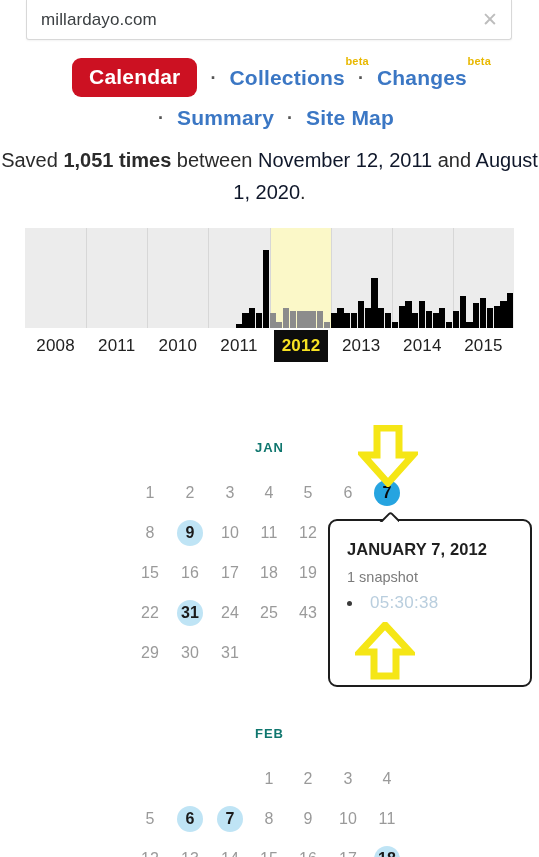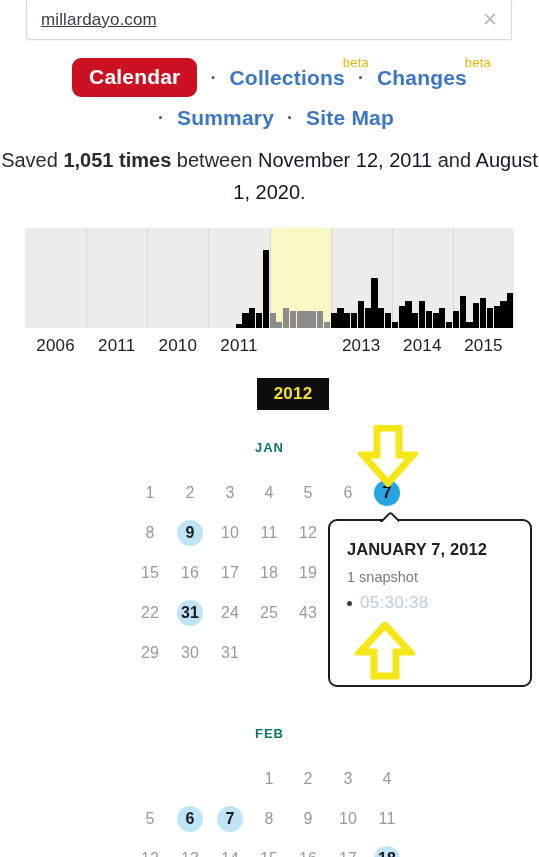--- a/index.html
+++ b/index.html
@@ -31,21 +31,20 @@
     align-items: center;
   }
   .urlbar-text {
     flex: 1;
     padding-left: 14px;
     font-size: 17px;
     color: #3c4043;
     letter-spacing: .1px;
     white-space: nowrap;
     overflow: hidden;
-    text-decoration: underline;
   }
   .urlbar-clear {
     width: 42px;
     text-align: center;
     color: #bdbdbd;
     font-size: 19px;
     line-height: 1;
     user-select: none;
   }
 
@@ -85,22 +84,22 @@
   }
   .navsep {
     color: #555;
     font-weight: bold;
     font-size: 18px;
     padding: 0 13px;
   }
   .beta {
     position: absolute;
     top: -11px; right: -24px;
-    font-size: 13px;
-    font-weight: normal;
+    font-size: 11px;
+    font-weight: bold;
     color: #e8b800;
     letter-spacing: .2px;
   }
 
   
   .savedline {
     position: absolute;
     left: 0; top: 144px;
     width: 539px;
     text-align: center;
@@ -246,21 +245,21 @@
   }
   .tt-sub {
     margin: 10px 0 0 17px;
     font-size: 14.5px;
     color: #7b7b7b;
   }
   .tt-list {
     margin: 8px 0 0 17px;
     display: flex;
     align-items: center;
-    gap: 8px;
+    gap: 18px;
   }
   .tt-bullet {
     width: 5px; height: 5px;
     border-radius: 50%;
     background: #3a3a3a;
   }
   .tt-time {
     font-size: 17px;
     color: #b9cede;
     letter-spacing: .3px;
@@ -354,25 +353,25 @@
       <div class="bar" style="left: 441.458px; width: 6.19167px; height: 6.19048px;"></div>
       <div class="bar" style="left: 448.25px; width: 6.19167px; height: 24.7619px;"></div>
       <div class="bar" style="left: 455.042px; width: 6.19167px; height: 29.7143px;"></div>
       <div class="bar" style="left: 461.833px; width: 6.19167px; height: 19.8095px;"></div>
       <div class="bar" style="left: 468.625px; width: 6.19167px; height: 22.2857px;"></div>
       <div class="bar" style="left: 475.417px; width: 6.19167px; height: 27.2381px;"></div>
       <div class="bar" style="left: 482.208px; width: 6.19167px; height: 34.6667px;"></div>
     </div>
 </div>
 <div class="years" id="years">
-    <div class="yr" style="left: 0px; width: 61.125px;">2006</div>
+    <div class="yr" style="left: 0px; width: 61.125px;">2008</div>
     <div class="yr" style="left: 61.125px; width: 61.125px;">2011</div>
     <div class="yr" style="left: 122.25px; width: 61.125px;">2010</div>
     <div class="yr" style="left: 183.375px; width: 61.125px;">2011</div>
-    <div class="yr active" style="left: 232px; width: 72px; margin-top: 48px;">2012</div>
+    <div class="yr active" style="left: 249px; width: 54px;">2012</div>
     <div class="yr" style="left: 305.625px; width: 61.125px;">2013</div>
     <div class="yr" style="left: 366.75px; width: 61.125px;">2014</div>
     <div class="yr" style="left: 427.875px; width: 61.125px;">2015</div>
   </div>
 
 <div class="cal" id="calendar">
     <div style="position: absolute; left: 0px; top: 440px; width: 539px;">
       <div class="monthlabel">JAN</div>
       <div style="margin-top: 18px;">
         <div class="weekrow">

